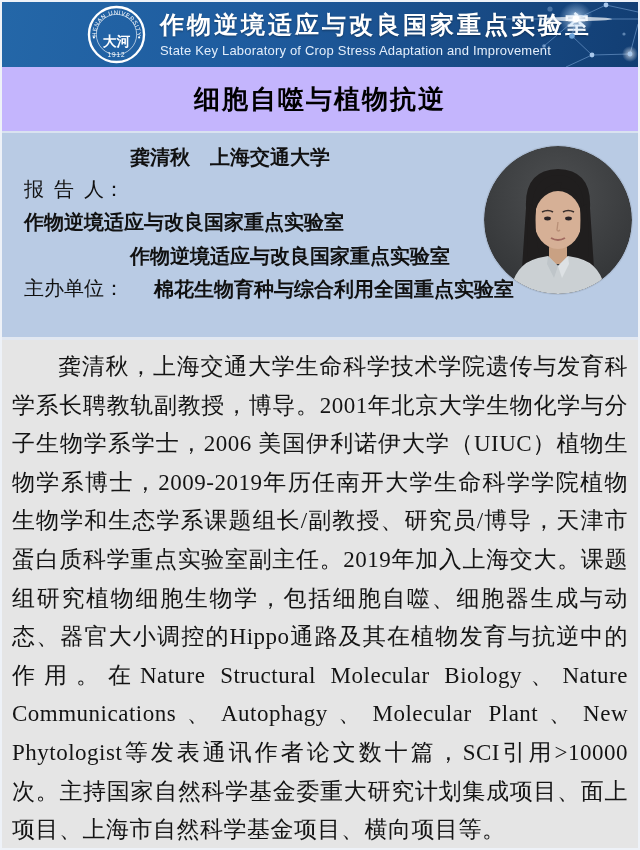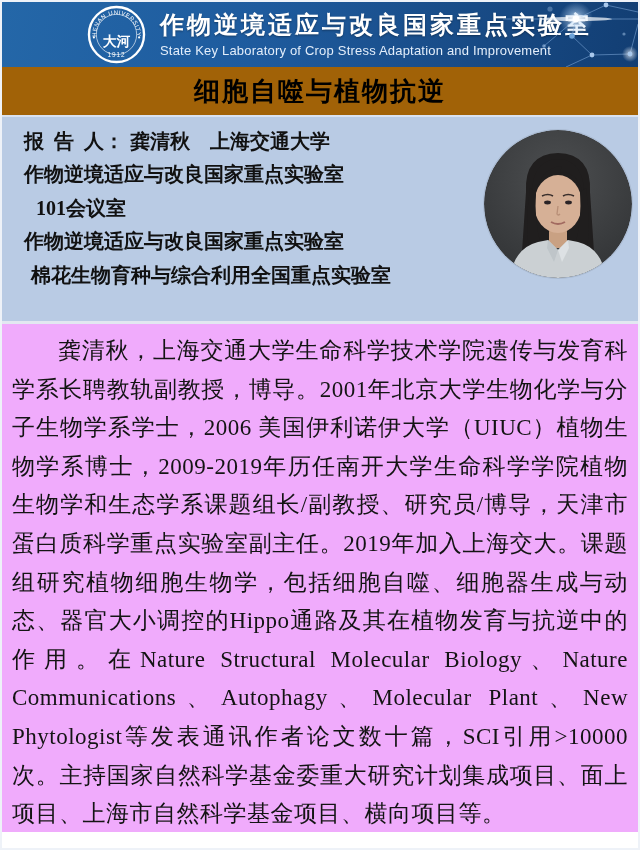--- a/index.html
+++ b/index.html
@@ -29,53 +29,53 @@
   }
   .banner-subtitle {
     margin-top:2px;
     font-family:"Liberation Sans","DejaVu Sans",sans-serif;
     font-size:13px; color:#e3eefb; letter-spacing:.2px; white-space:nowrap;
   }
   .constellation { position:absolute; right:0; top:0; }
 
   
   .title-strip {
-    height:48px; background:#a16207;
+    height:64px; background:#c4b5fd;
     display:flex; align-items:center; justify-content:center;
   }
   .title-strip h1 {
     margin:0; font-size:26px; font-weight:bold; color:#000;
     letter-spacing:2px;
   }
 
   
   .info {
     position:relative;
     height:206px; box-sizing:border-box;
     background:#b9cbe4;
     border-top:2px solid #d9e2f0;
     padding:8px 0 0 22px;
     font-size:20px;
   }
   .info-row { display:flex; }
   .info .label {
     flex:none; width:106px;
-    font-weight:bold; line-height:33.4px; white-space:pre;
+    font-weight:normal; line-height:33.4px; white-space:pre;margin-top:32px;
   }
   .info .value-line { line-height:33.4px; white-space:nowrap;font-weight:bold; }
   .photo {
     position:absolute; left:482px; top:13px;
     width:148px; height:148px; border-radius:50%;
     overflow:hidden; box-shadow:0 0 0 1px rgba(0,0,0,.08);
   }
 
   
   .bio {
     height:511px; box-sizing:border-box;
-    background:#f0abfc;
+    background:#e5e5e5;
     border-top:3px solid #e2e8f1;
     padding:8px 10px 0 10px;
   }
   .bio p {
     margin:0;
     font-size:23px; line-height:38.6px;
     letter-spacing:.5px;
     text-align:justify;
     text-indent:2em;
     color:#141414;
@@ -154,28 +154,28 @@
       <span class="label">报 告 人：</span>
       <div>
         <div class="value-line">龚清秋　上海交通大学</div>
       </div>
     </div>
 
 
     <div class="info-row">
       <div>
         <div class="value-line">作物逆境适应与改良国家重点实验室</div>
-        <div class="value-line" style="padding-left:12px;">101会议室</div>
       </div>
     </div>
 
     <div class="info-row">
+      <span class="label">主办单位：</span>
       <div>
         <div class="value-line">作物逆境适应与改良国家重点实验室</div>
-        <div class="value-line" style="padding-left:7px;">棉花生物育种与综合利用全国重点实验室</div>
+        <div class="value-line" style="padding-left:7px;margin-left:17px;">棉花生物育种与综合利用全国重点实验室</div>
       </div>
     </div>
 
     <div class="photo">
       <svg viewBox="0 0 148 148" width="148" height="148" aria-hidden="true">
         <defs>
           <radialGradient id="pbg" cx="50%" cy="32%" r="80%">
             <stop offset="0%" stop-color="#4d4f51"></stop>
             <stop offset="100%" stop-color="#2f3133"></stop>
           </radialGradient>

